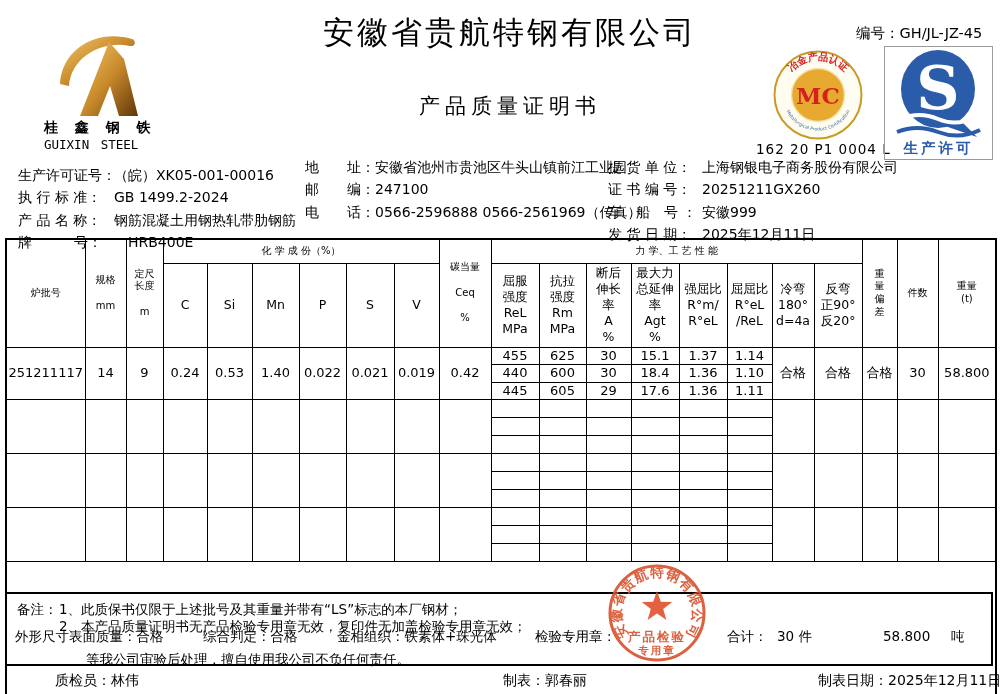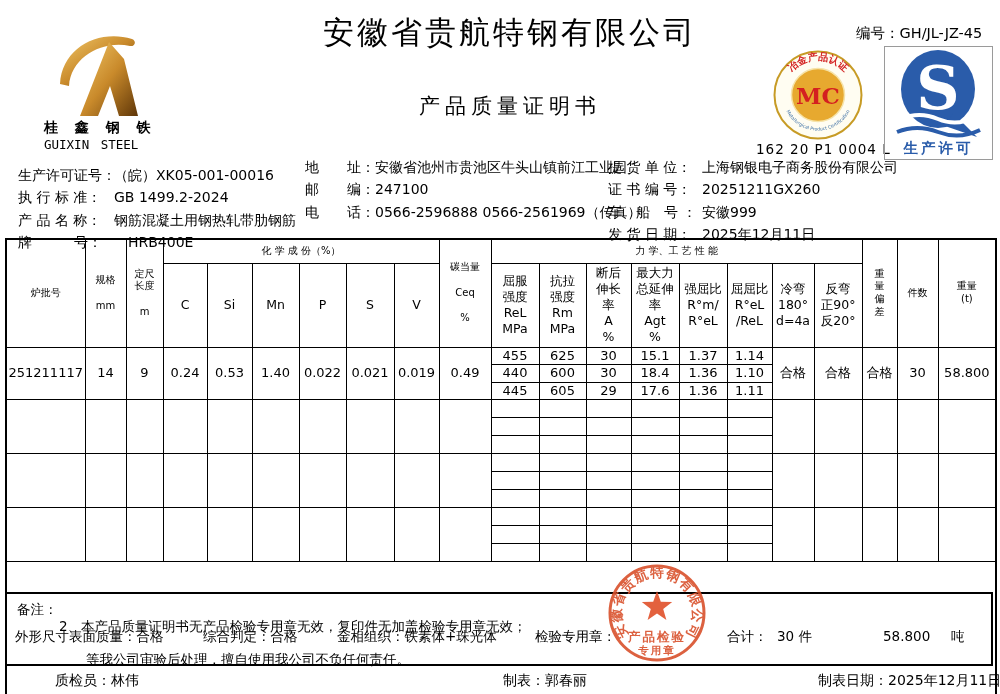--- a/index.html
+++ b/index.html
@@ -201,21 +201,21 @@
       <tr class="dr">
         <td rowspan="3">251211117</td>
         <td rowspan="3">14</td>
         <td rowspan="3">9</td>
         <td rowspan="3">0.24</td>
         <td rowspan="3">0.53</td>
         <td rowspan="3">1.40</td>
         <td rowspan="3">0.022</td>
         <td rowspan="3">0.021</td>
         <td rowspan="3">0.019</td>
-        <td rowspan="3">0.49</td>
+        <td rowspan="3">0.42</td>
         <td>455</td>
         <td>625</td>
         <td>30</td>
         <td>15.1</td>
         <td>1.37</td>
         <td>1.14</td>
         <td rowspan="3">合格</td>
         <td rowspan="3">合格</td>
         <td rowspan="3">合格</td>
         <td rowspan="3">30</td>
@@ -365,20 +365,21 @@
           <span class="ft-item" style="left:770px">30 件</span>
           <span class="ft-item" style="left:876px">58.800</span>
           <span class="ft-item" style="left:944px">吨</span>
         </td>
       </tr>
     </tbody>
   </table>
 
   <div class="abs notes-box">
     <div class="notes-label">备注：</div>
+    <div class="note-line" style="top:7px">1、此质保书仅限于上述批号及其重量并带有“LS”标志的本厂钢材；</div>
     <div class="note-line" style="top:24px">2、本产品质量证明书无产品检验专用章无效，复印件无加盖检验专用章无效；</div>
     <div class="note-line" style="top:57px">　　等我公司审验后处理，擅自使用我公司不负任何责任。</div>
   </div>
 
   <svg class="abs seal-svg" width="150" height="150" viewBox="0 0 150 150">
     <defs>
         <path id="sealArc" d="M 47.4 96.1 A 36 36 0 1 1 102.6 96.1"></path>
       </defs>
     <circle cx="75" cy="73" r="47" fill="none" stroke="#d9512c" stroke-width="3"></circle>
     <text font-size="13.5" fill="#d9512c" font-weight="bold">

